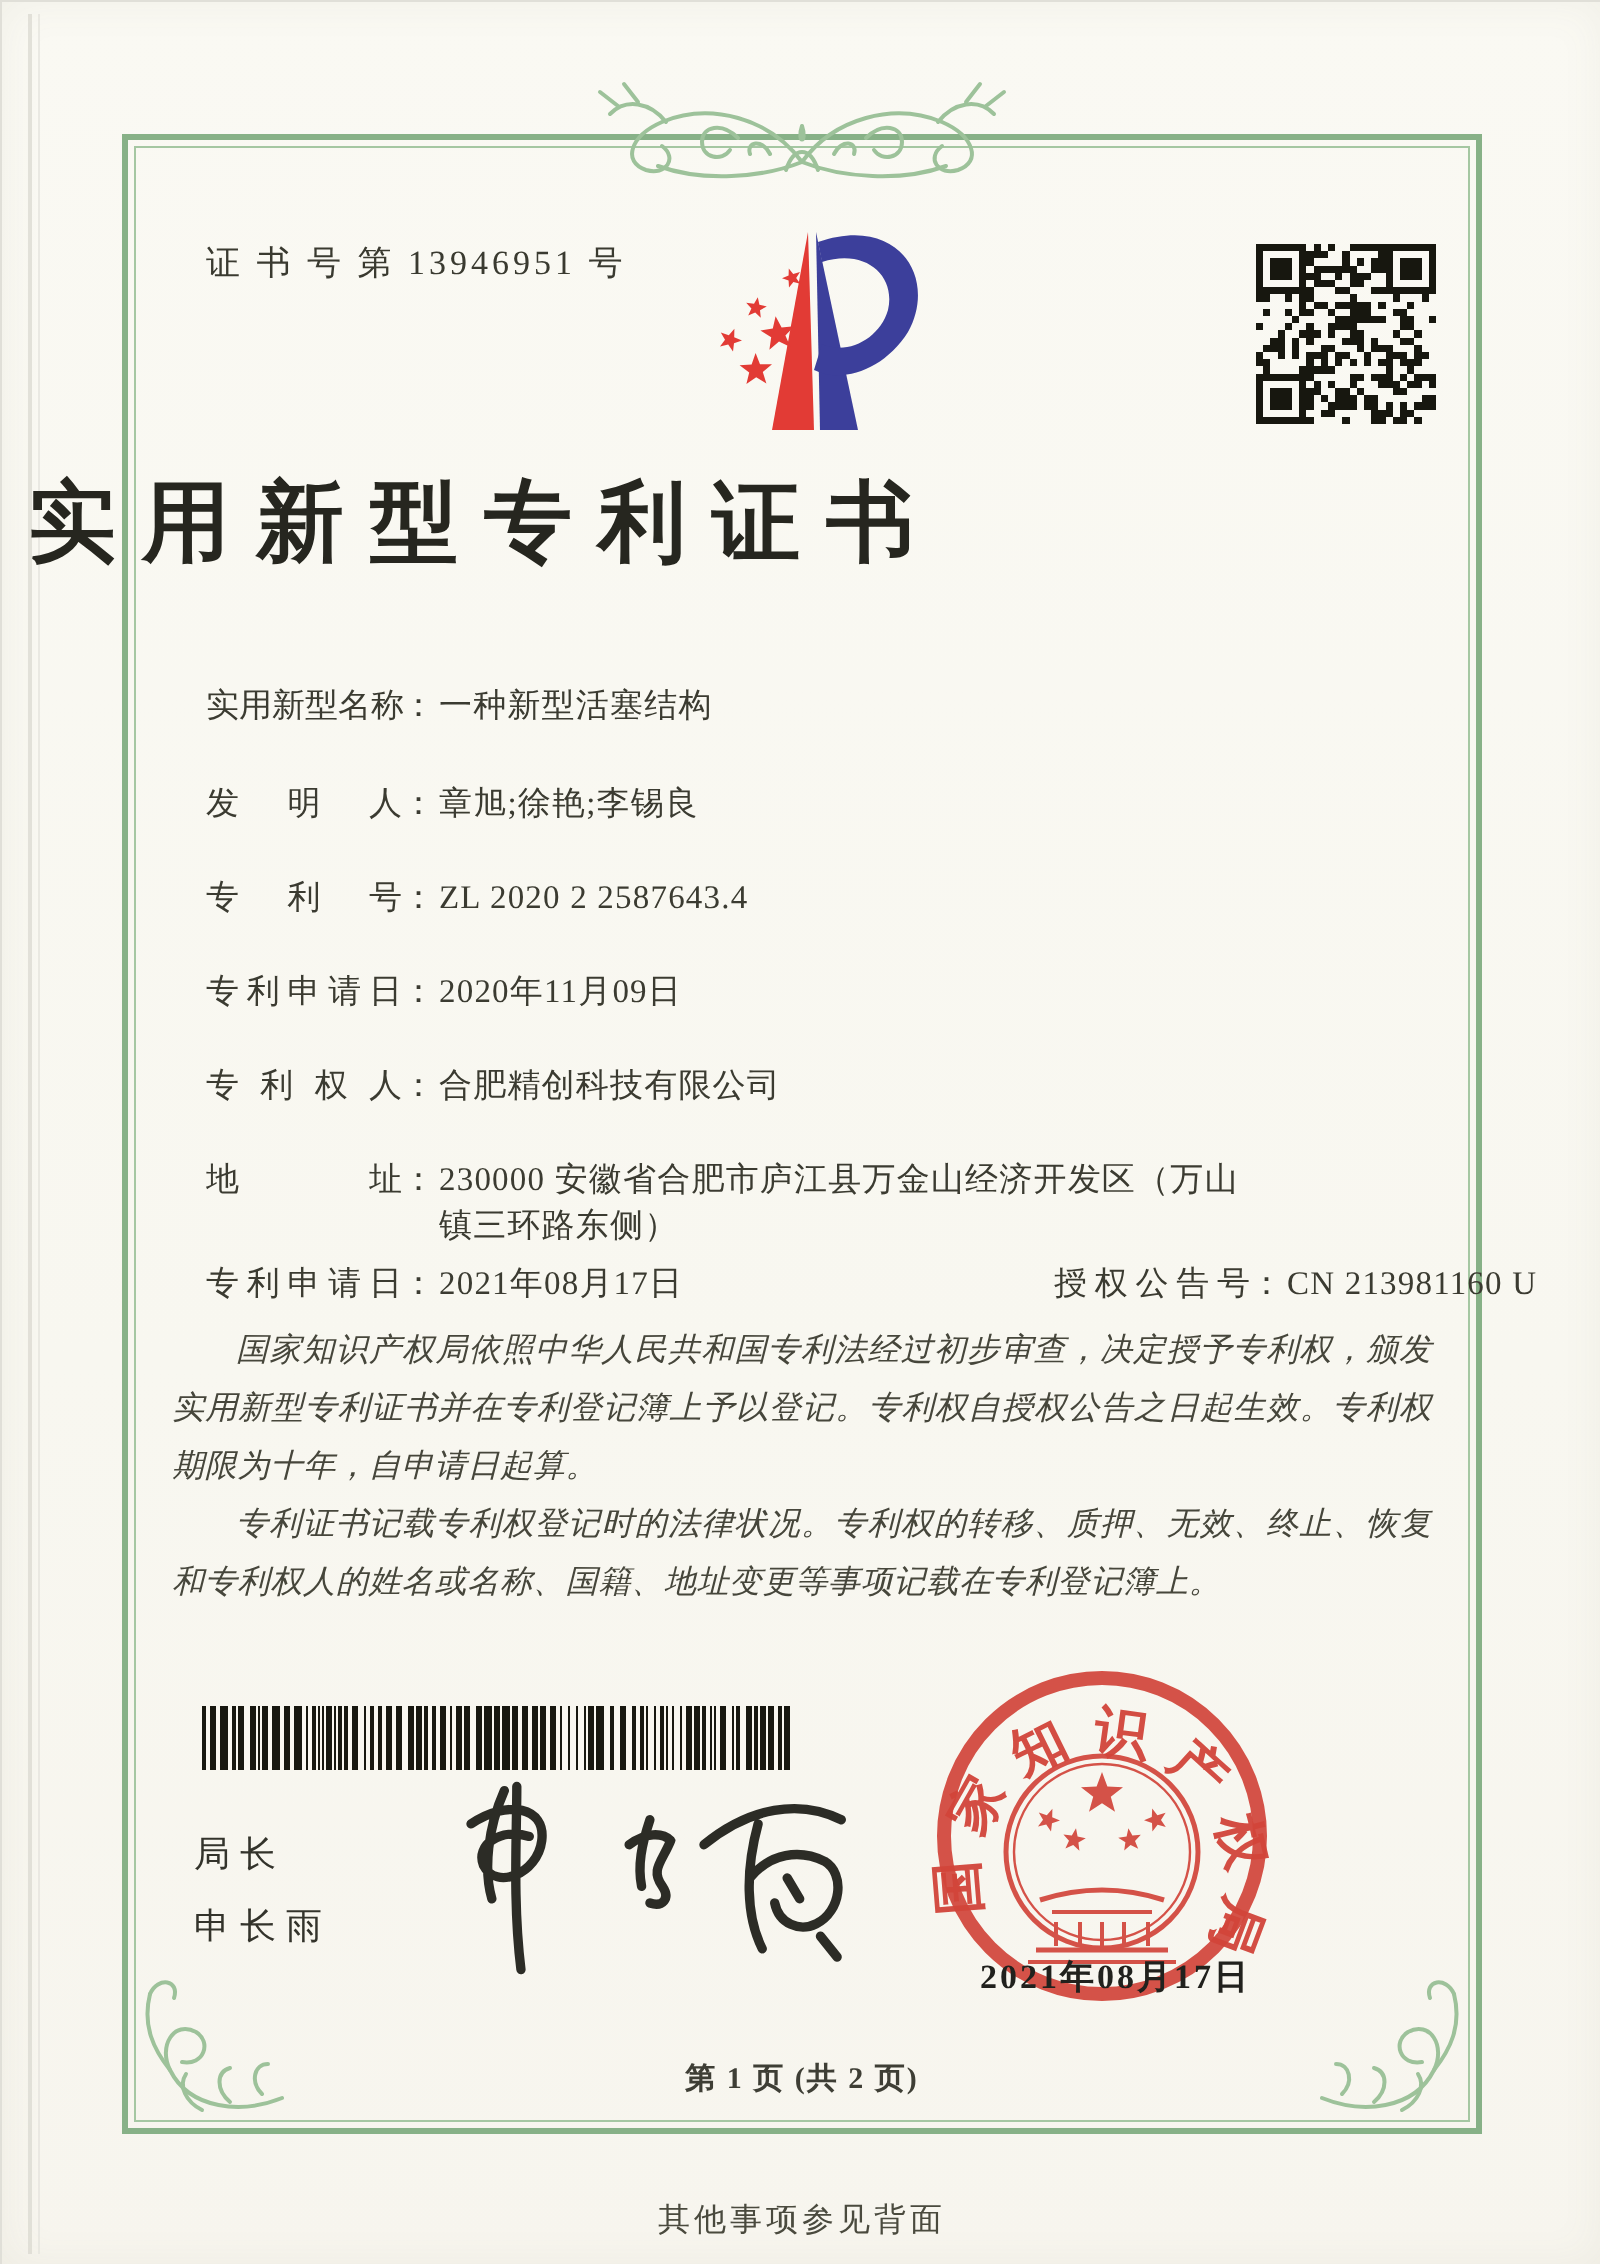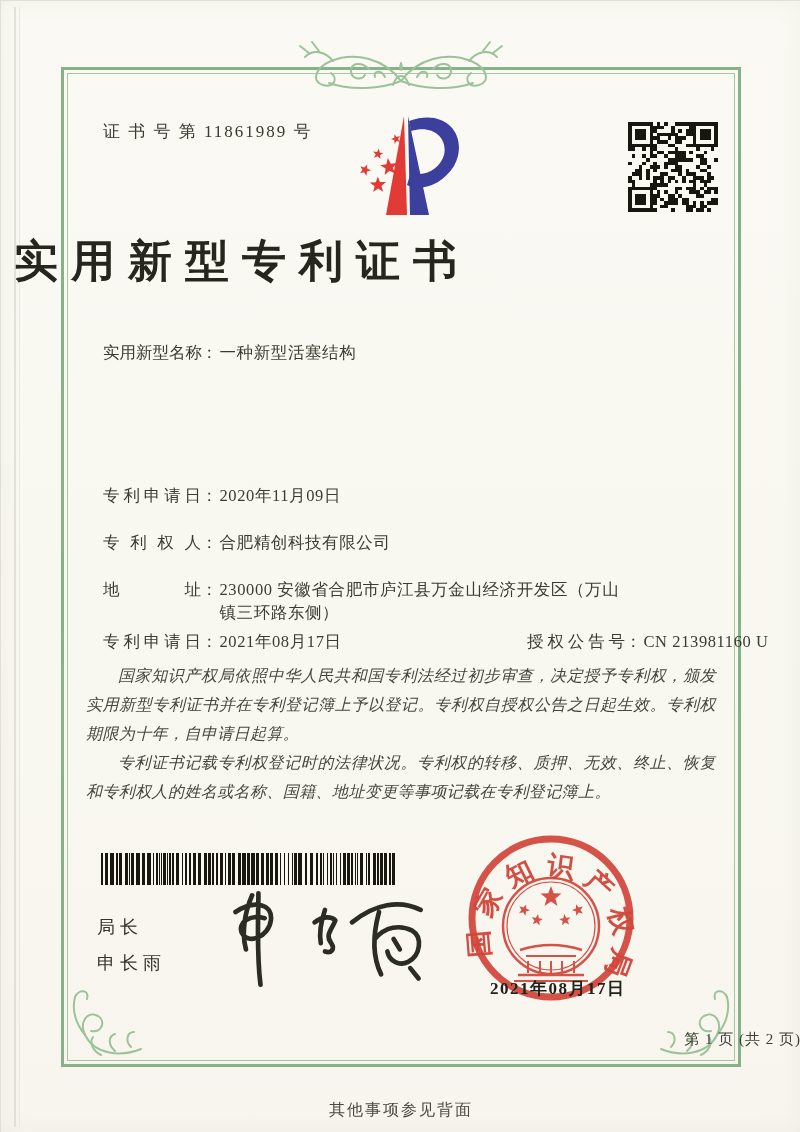--- a/index.html
+++ b/index.html
@@ -45,22 +45,22 @@
 
   .director{position:absolute;left:96px;top:914px;font-size:18px;letter-spacing:5px;color:#33332b;}
   .director .name{margin-top:12px;}
 
   .signature{position:absolute;left:215px;top:886px;width:220px;height:104px;}
 
   .seal{position:absolute;left:461px;top:833px;width:178px;height:168px;}
   .seal-date{position:absolute;left:489px;top:976px;font-size:17px;font-weight:700;
     letter-spacing:1.5px;color:#21211d;}
 
-  .page-info{position:absolute;left:0;top:1029px;width:100%;text-align:right;
-    font-size:15px;color:#3e3e35;letter-spacing:1px;}
+  .page-info{position:absolute;left:0;top:1029px;width:100%;text-align:center;
+    font-size:15px;color:#3e3e35;letter-spacing:1px;font-weight:bold;}
   .back-note{position:absolute;left:0;top:1099px;width:100%;text-align:center;
     font-size:16px;color:#4a4a3e;letter-spacing:2px;}
 </style>
 </head>
 <body>
 
 <div id="page">
 
   <div class="scan-edge-left"></div>
   <div class="scan-edge-left2"></div>
@@ -104,21 +104,21 @@
         <path d="M4,64 C24,72 50,70 60,50 C66,38 58,25 47,31 C39,36 43,48 54,46"></path>
         <path d="M60,50 C68,40 74,28 70,12"></path>
         <path d="M70,12 C66,3 55,5 58,14"></path>
         <path d="M30,66 C37,60 37,51 30,49"></path>
         <path d="M14,62 C20,56 18,47 11,47"></path>
         <path d="M44,70 C52,66 56,58 52,52"></path>
       </g>
     </svg>
   </div>
 
-  <div class="cert-no">证 书 号 第 11861989 号</div>
+  <div class="cert-no">证 书 号 第 13946951 号</div>
 
   <div class="logo">
     <svg width="130" height="106" viewBox="0 0 130 106">
       <polygon points="63,3 66,102 45,102" fill="#e23b35"></polygon>
       <polygon points="67,3 88,102 69,102" fill="#3c3f9b"></polygon>
       <path d="M68,8 C108,-6 128,26 113,53 C101,72 80,79 66,72 L70,59 C83,65 99,56 103,42 C107,25 92,11 70,18 Z" fill="#3c3f9b"></path>
       <g id="logo-stars" fill="#e23b35">
           <polygon points="53.4,21.3 55.6,24.0 59.0,23.0 57.1,26.0 59.1,28.9 55.7,28.0 53.5,30.8 53.3,27.3 50.0,26.1 53.3,24.8"></polygon>
           <polygon points="37.9,35.6 38.7,39.4 42.4,40.2 39.0,42.1 39.4,45.9 36.6,43.3 33.1,44.8 34.7,41.3 32.1,38.4 36.0,38.9"></polygon>
           <polygon points="46.8,45.1 49.8,50.7 56.1,50.1 51.7,54.7 54.2,60.5 48.5,57.7 43.7,61.9 44.6,55.6 39.2,52.3 45.4,51.3"></polygon>
@@ -444,20 +444,26 @@
         <rect x="20" y="24" width="1" height="1" fill="#17170f"></rect>
         <rect x="22" y="24" width="1" height="1" fill="#17170f"></rect>
       </svg>
   </div>
 
   <div class="title">实用新型专利证书</div>
 
   <div class="field" style="top:340px;">
     <span class="flabel">实用新型名称</span><span class="fcolon">：</span><span class="fvalue">一种新型活塞结构</span>
   </div>
+  <div class="field" style="top:389px;">
+    <span class="flabel">发明人</span><span class="fcolon">：</span><span class="fvalue">章旭;徐艳;李锡良</span>
+  </div>
+  <div class="field" style="top:436px;">
+    <span class="flabel">专利号</span><span class="fcolon">：</span><span class="fvalue">ZL 2020 2 2587643.4</span>
+  </div>
   <div class="field" style="top:483px;">
     <span class="flabel">专利申请日</span><span class="fcolon">：</span><span class="fvalue">2020年11月09日</span>
   </div>
   <div class="field" style="top:530px;">
     <span class="flabel">专利权人</span><span class="fcolon">：</span><span class="fvalue">合肥精创科技有限公司</span>
   </div>
   <div class="field addr" style="top:577px;">
     <span class="flabel">地址</span><span class="fcolon">：</span><span class="fvalue">230000 安徽省合肥市庐江县万金山经济开发区（万山镇三环路东侧）</span>
   </div>
   <div class="field" style="top:629px;">

